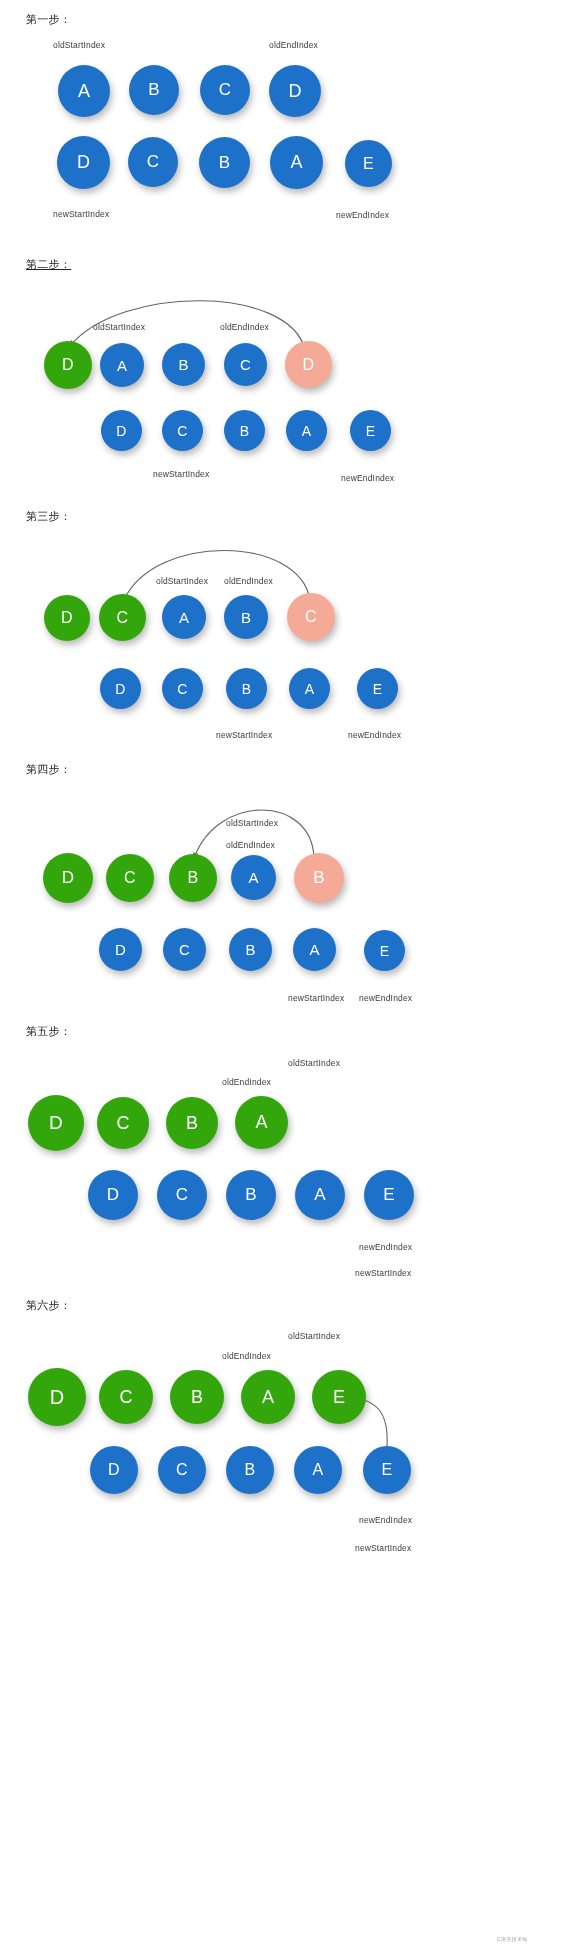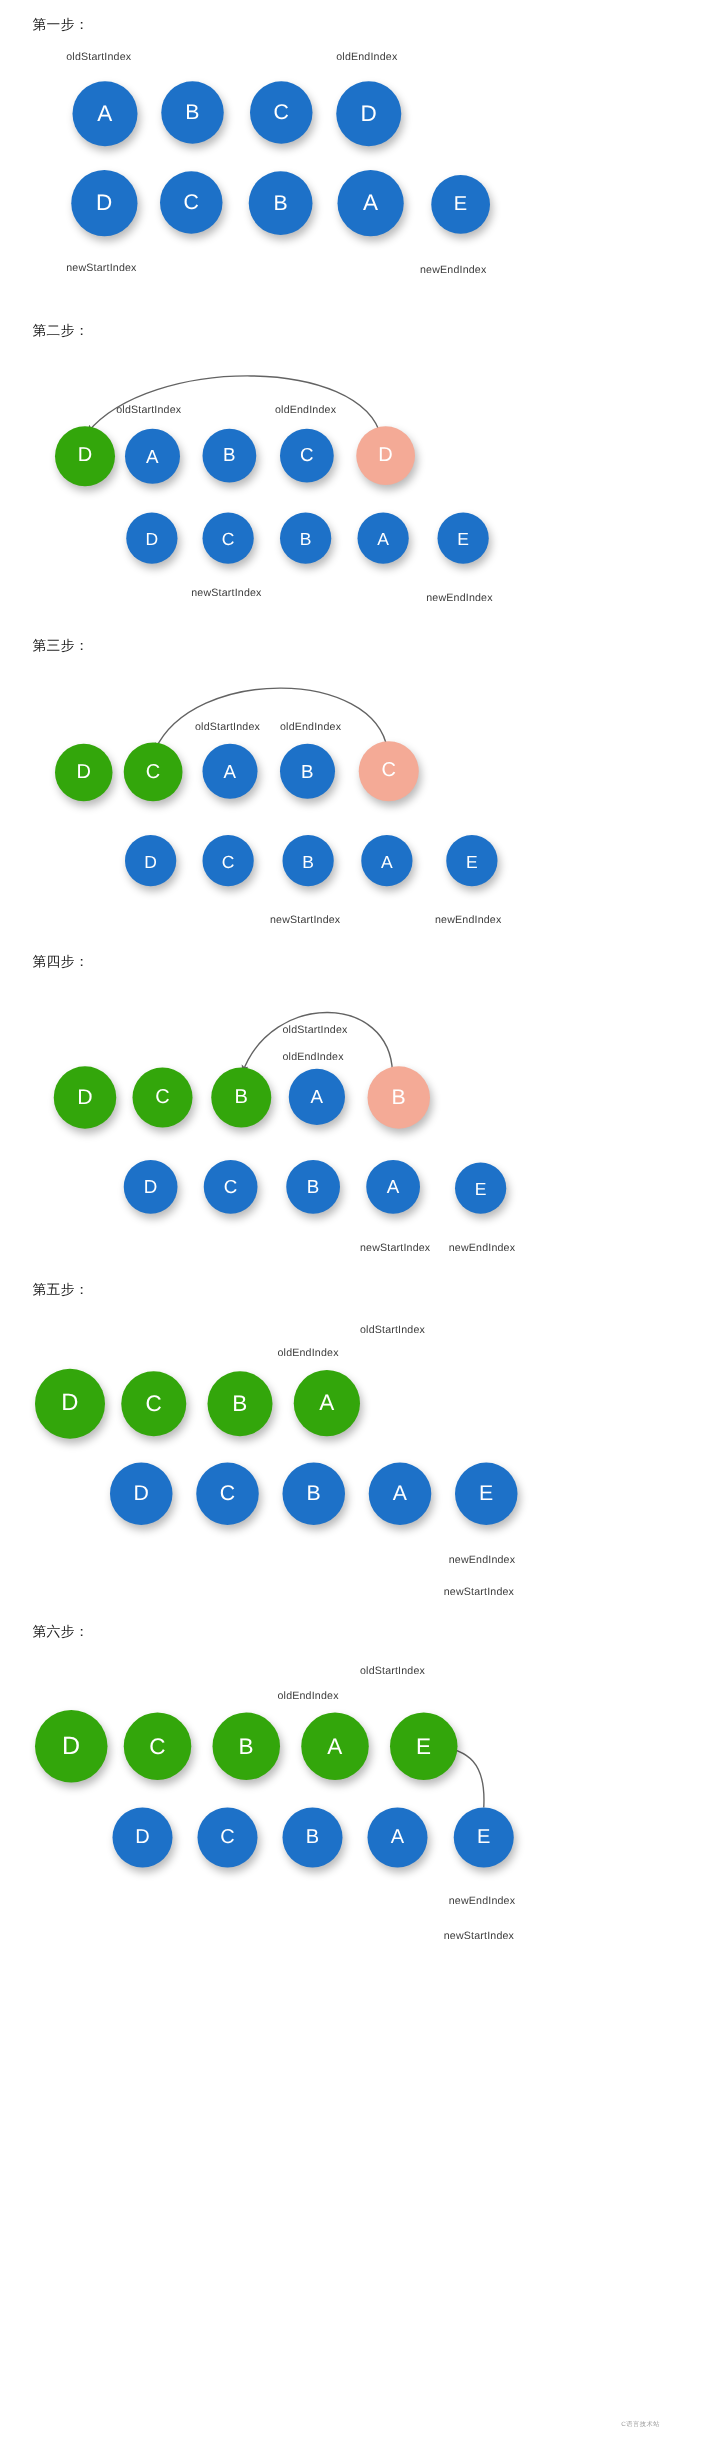--- a/index.html
+++ b/index.html
@@ -87,21 +87,21 @@
       <div class="node blue" style="left: 269px; top: 65px; width: 52px; height: 52px; font-size: 18px;">D</div>
       <div class="node blue" style="left: 57px; top: 136px; width: 53px; height: 53px; font-size: 18px;">D</div>
       <div class="node blue" style="left: 128px; top: 137px; width: 50px; height: 50px; font-size: 17px;">C</div>
       <div class="node blue" style="left: 199px; top: 137px; width: 51px; height: 51px; font-size: 17px;">B</div>
       <div class="node blue" style="left: 270px; top: 136px; width: 53px; height: 53px; font-size: 18px;">A</div>
       <div class="node blue" style="left: 345px; top: 140px; width: 47px; height: 47px; font-size: 16px;">E</div>
       <div class="idx-label" style="left: 53px; top: 40px;">oldStartIndex</div>
       <div class="idx-label" style="left: 269px; top: 40px;">oldEndIndex</div>
       <div class="idx-label" style="left: 53px; top: 209px;">newStartIndex</div>
       <div class="idx-label" style="left: 336px; top: 210px;">newEndIndex</div>
-      <div class="step-title" style="left: 26px; top: 257px;">第二步：</div>
+      <div class="step-title" style="left: 26px; top: 257px; text-decoration: underline;">第二步：</div>
       <div class="node green" style="left: 44px; top: 341px; width: 48px; height: 48px; font-size: 16px;">D</div>
       <div class="node blue" style="left: 100px; top: 343px; width: 44px; height: 44px; font-size: 15px;">A</div>
       <div class="node blue" style="left: 162px; top: 343px; width: 43px; height: 43px; font-size: 15px;">B</div>
       <div class="node blue" style="left: 224px; top: 343px; width: 43px; height: 43px; font-size: 15px;">C</div>
       <div class="node pink" style="left: 285px; top: 341px; width: 47px; height: 47px; font-size: 16px;">D</div>
       <div class="node blue" style="left: 101px; top: 410px; width: 41px; height: 41px; font-size: 14px;">D</div>
       <div class="node blue" style="left: 162px; top: 410px; width: 41px; height: 41px; font-size: 14px;">C</div>
       <div class="node blue" style="left: 224px; top: 410px; width: 41px; height: 41px; font-size: 14px;">B</div>
       <div class="node blue" style="left: 286px; top: 410px; width: 41px; height: 41px; font-size: 14px;">A</div>
       <div class="node blue" style="left: 350px; top: 410px; width: 41px; height: 41px; font-size: 14px;">E</div>

